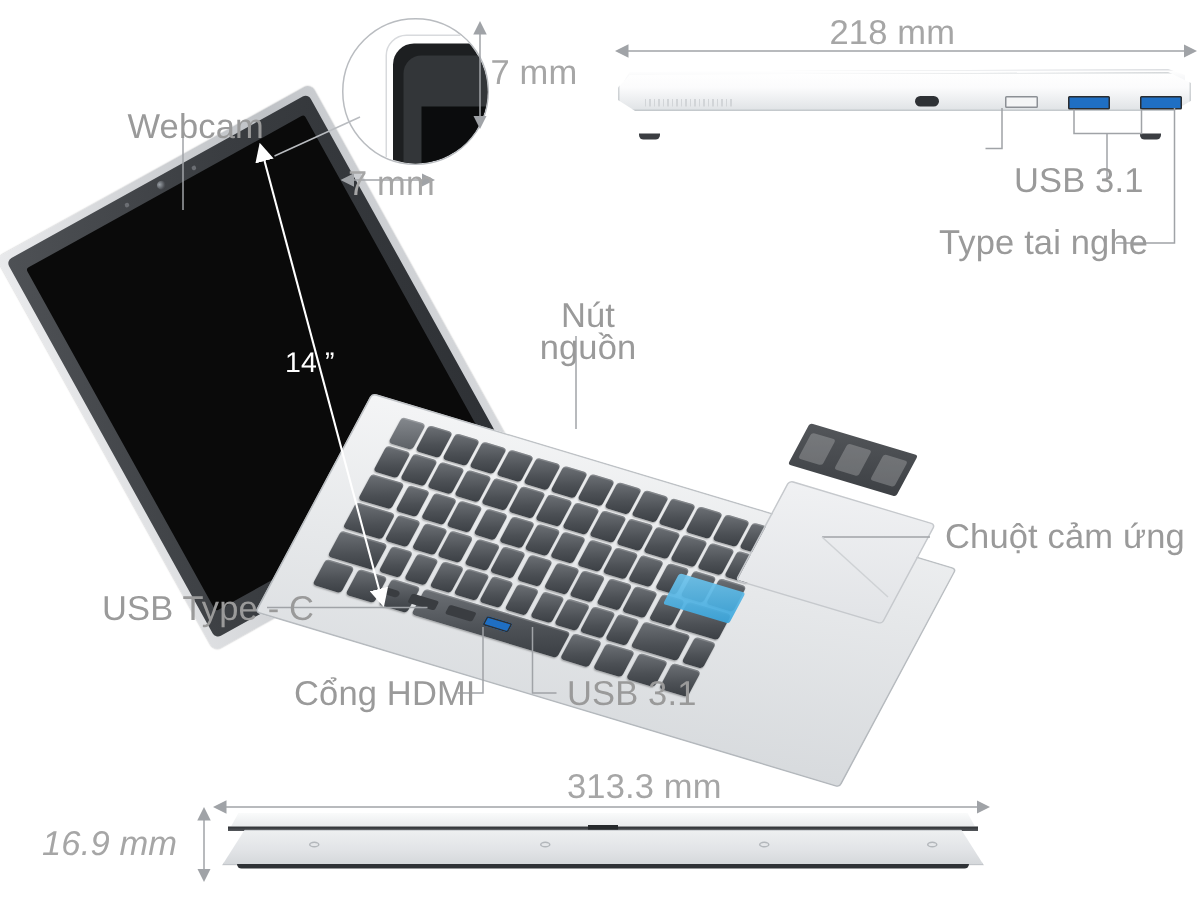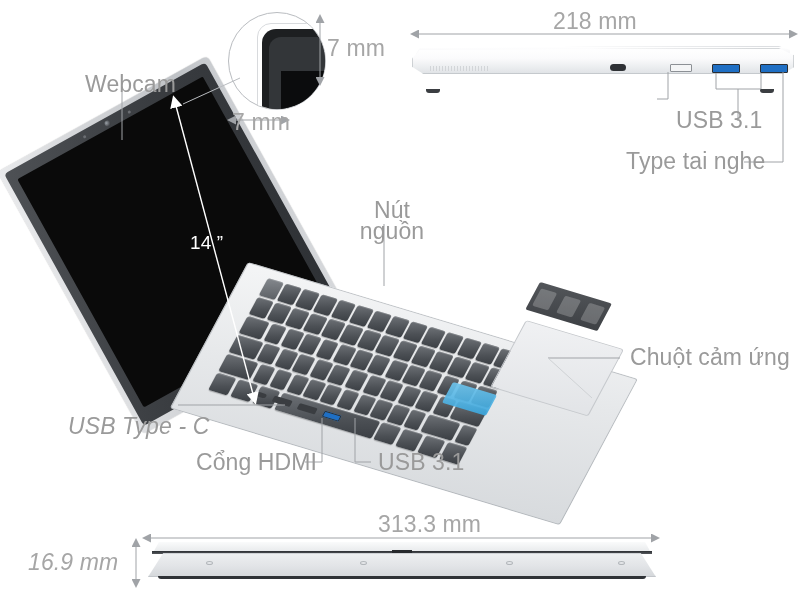--- a/index.html
+++ b/index.html
@@ -444,21 +444,21 @@
 
   <div class="lbl dim" style="left:327px; top:38px;">7 mm</div>
 
   <div class="lbl dim" style="left:232px; top:112px;">7 mm</div>
 
   <div id="diagLabelHost" class="lbl" style="left:190px; top:232px; color:#ffffff; font-size:19px;">14 ”</div>
 
   <div class="lbl two" style="left:350px; top:172px; width:84px;margin-top:28px;">Nút
 nguồn</div>
 
-  <div class="lbl" style="left:68px; top:416px;font-style:italic;">USB Type - C</div>
+  <div class="lbl" style="left:68px; top:395px;">USB Type - C</div>
 
   <div class="lbl" style="left:196px; top:452px;">Cổng HDMI</div>
 
   <div class="lbl" style="left:378px; top:452px;">USB 3.1</div>
 
   <div class="lbl" style="left:630px; top:347px;">Chuột cảm ứng</div>
 
   <div class="lbl dim" style="left:553px; top:11px;">218 mm</div>
 
 

